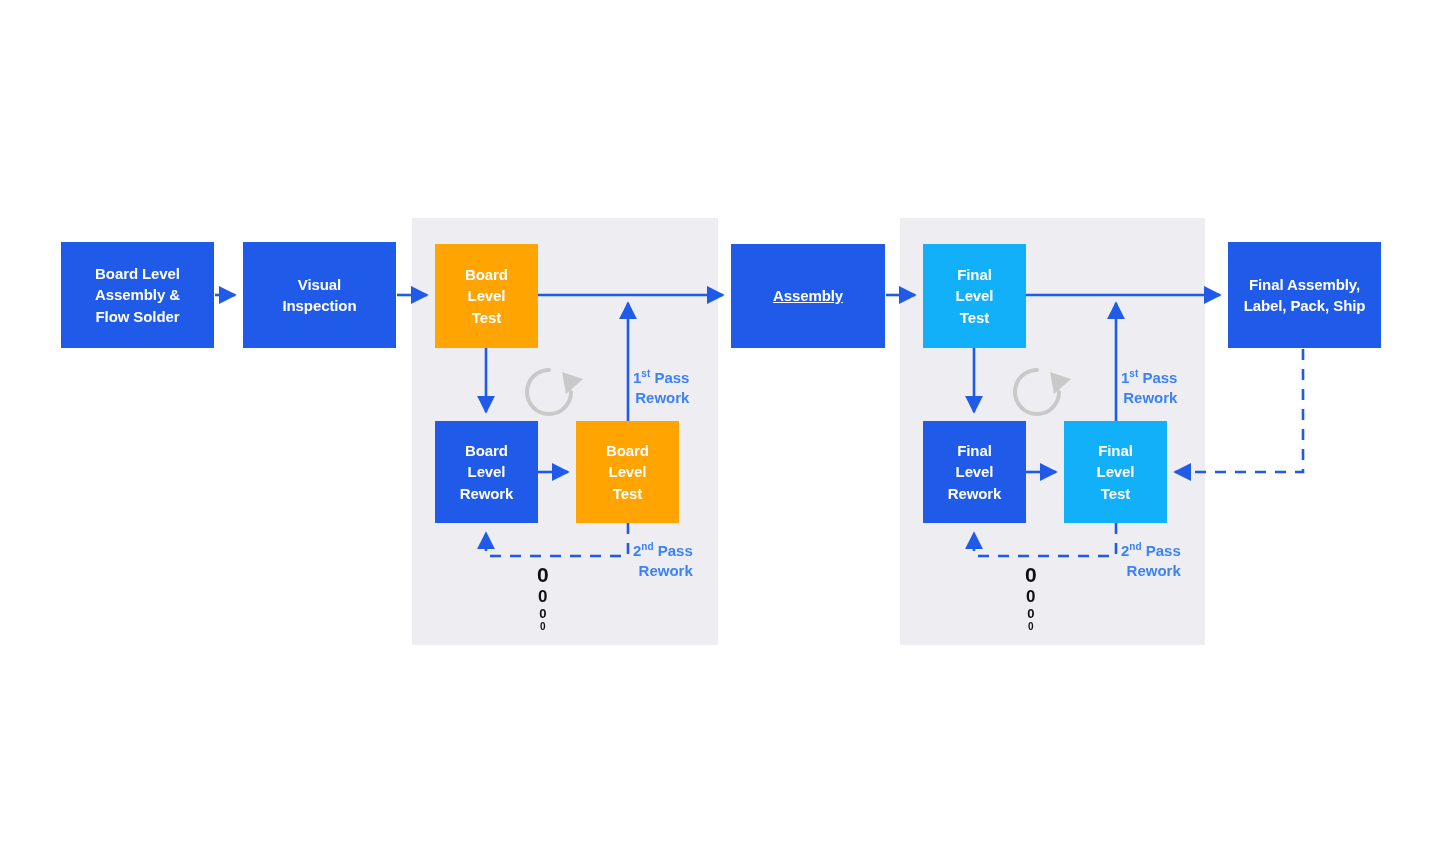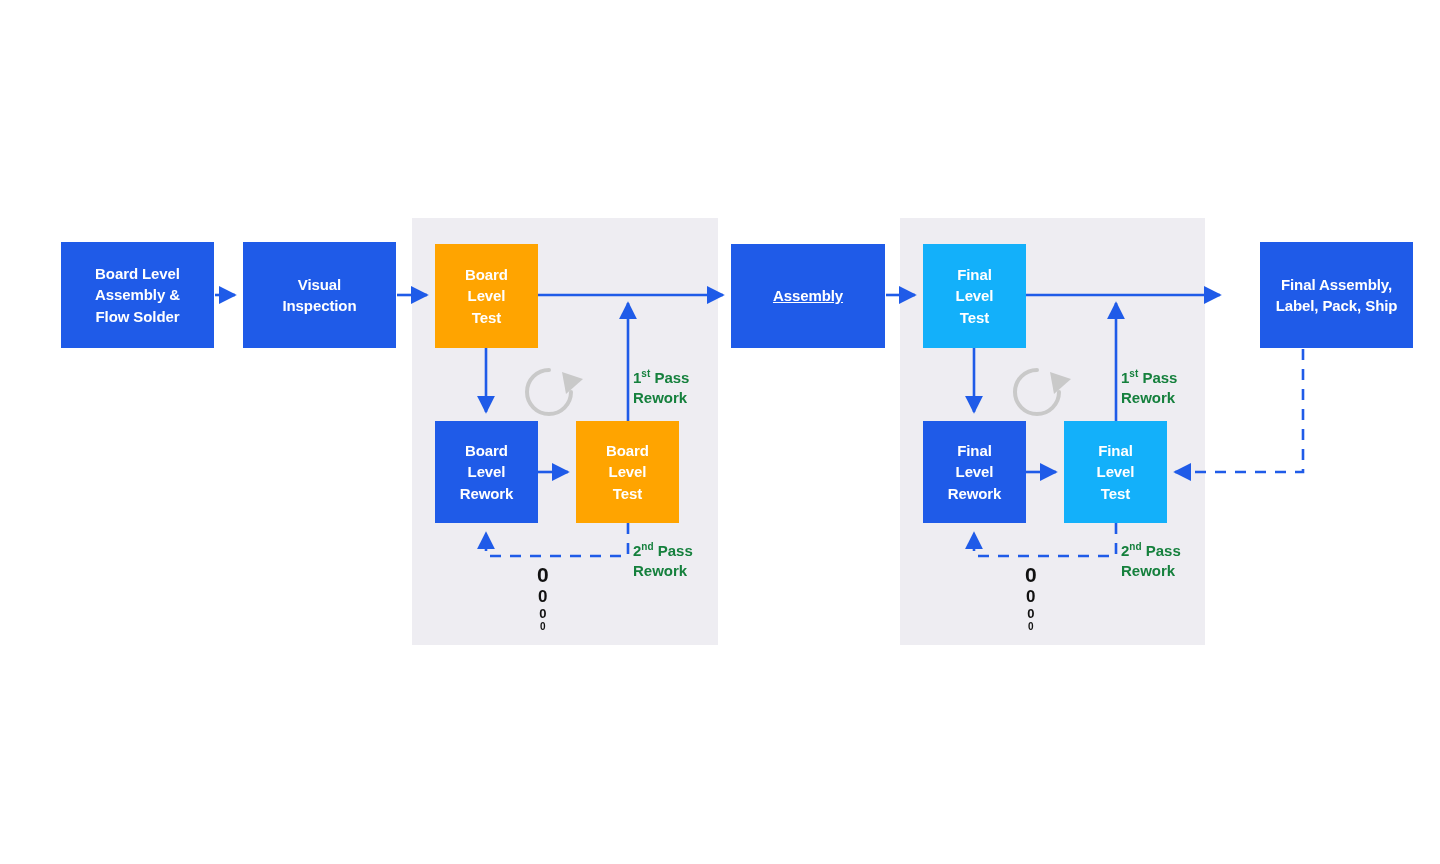--- a/index.html
+++ b/index.html
@@ -37,25 +37,25 @@
     box-sizing: border-box;
     padding: 2px;
   }
   .node .nlabel { white-space: pre-line; }
   .c-blue   { background: #1f5be8; }
   .c-orange { background: #ffa400; }
   .c-cyan   { background: #13b0fa; }
 
   .edge-label {
     position: absolute;
-    color: #15803d;
+    color: #3b82f6;
     font-weight: bold;
     font-size: 15px;
     line-height: 1.35;
-    text-align: left;
+    text-align: right;
     white-space: pre-line;
   }
   .edge-label sup {
     font-size: 10px;
     vertical-align: super;
     line-height: 0;
   }
   .dots {
     position: absolute;
     text-align: center;
@@ -166,21 +166,21 @@
   <div class="node c-blue" id="node-7" style="left: 923px; top: 421px; width: 103px; height: 102px;">
       <span class="nlabel">Final
 Level
 Rework</span>
     </div>
   <div class="node c-cyan" id="node-8" style="left: 1064px; top: 421px; width: 103px; height: 102px;">
       <span class="nlabel">Final
 Level
 Test</span>
     </div>
-  <div class="node c-blue" id="node-9" style="left: 1228px; top: 242px; width: 153px; height: 106px; margin-left: 32px;">
+  <div class="node c-blue" id="node-9" style="left: 1228px; top: 242px; width: 153px; height: 106px;">
       <span class="nlabel">Final Assembly,
 Label, Pack, Ship</span>
     </div>
 
   <div class="edge-label" id="elab-0" style="left: 633px; top: 368px;"><span>1<sup>st</sup> Pass</span><br><span>Rework</span></div>
   <div class="edge-label" id="elab-1" style="left: 633px; top: 541px;"><span>2<sup>nd</sup> Pass</span><br><span>Rework</span></div>
   <div class="edge-label" id="elab-2" style="left: 1121px; top: 368px;"><span>1<sup>st</sup> Pass</span><br><span>Rework</span></div>
   <div class="edge-label" id="elab-3" style="left: 1121px; top: 541px;"><span>2<sup>nd</sup> Pass</span><br><span>Rework</span></div>
 
   <div class="dots" id="dots-0" style="left: 537px; top: 564px;">

